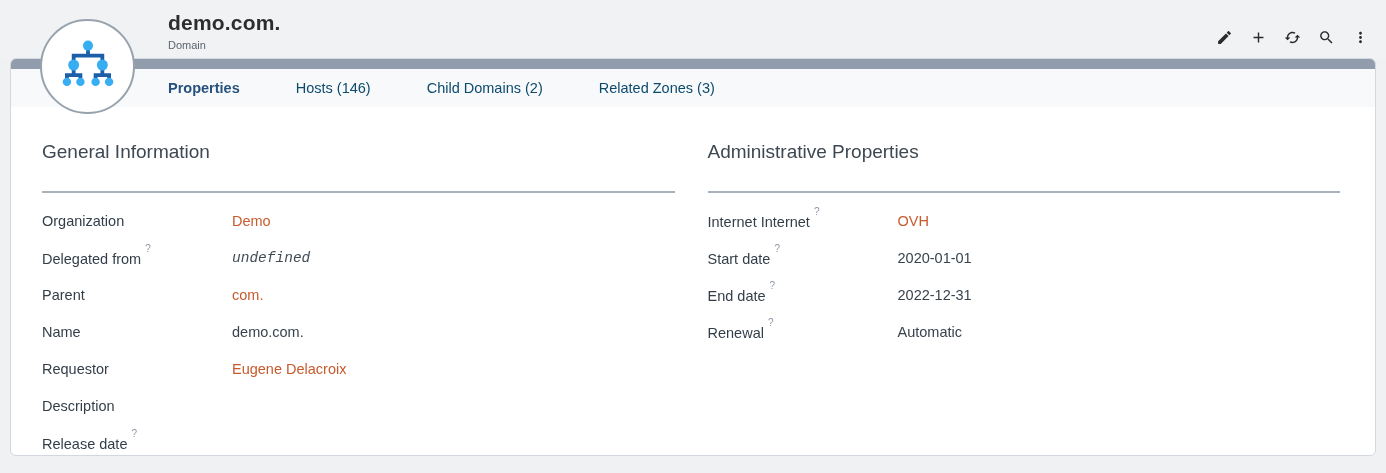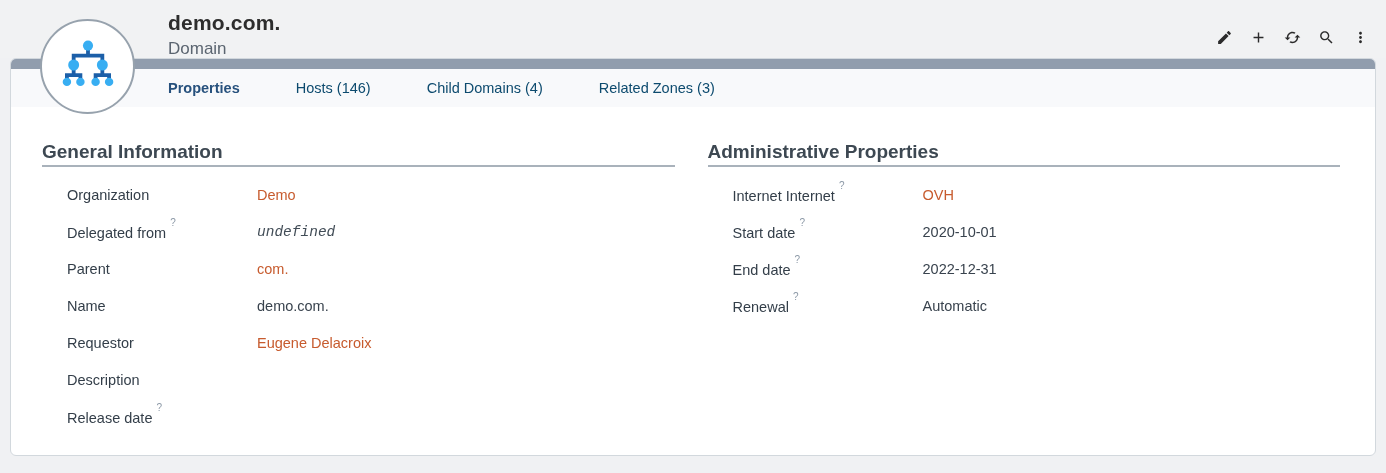--- a/index.html
+++ b/index.html
@@ -8,21 +8,21 @@
     font-family:"Liberation Sans", sans-serif;
     background:#f0f1f3;
     position:relative;
     color:#39434e;
   }
 
   
   .header { position:absolute; left:0; top:0; width:1386px; height:58px; background:#f1f2f3; }
   .title-block { position:absolute; left:168px; top:11px; }
   .page-title { font-size:21px; font-weight:700; color:#2d2d2d; letter-spacing:.2px; }
-  .page-subtitle { font-size:17px; color:#5b6570; margin-top:4px; }
+  .page-subtitle { font-size:11px; color:#5b6570; margin-top:4px; }
 
   .toolbar { position:absolute; right:14px; top:27px; display:flex; gap:10px; }
   .tool-btn {
     width:24px; height:24px; border:none; background:transparent; cursor:pointer;
     display:flex; align-items:center; justify-content:center; padding:0;
   }
   .tool-btn svg { width:17px; height:17px; fill:#2b2b2b; }
 
   
   .avatar {
@@ -44,26 +44,26 @@
     height:38px; background:#f8f9fb; display:flex; align-items:center;
     padding-left:157px; gap:56px;
   }
   .tab { font-size:14.5px; color:#0c4a6e; cursor:pointer; white-space:nowrap; }
   .tab.active { color:#27517d; font-weight:700; }
 
   
   .content { display:flex; gap:33px; padding:34px 35px 0 31px; }
   .col { flex:1; min-width:0; }
   .section-title {
-    font-size:19px; color:#3d4852; font-weight:700;
-    padding-bottom:2px; border-bottom:2px solid #a9b2bb;
+    font-size:19px; color:#3d4852; font-weight:400;
+    padding-bottom:28px; border-bottom:2px solid #a9b2bb;
   }
   .rows { margin-top:9px; }
   .prow { display:flex; align-items:center; height:37px; }
-  .plabel { width:190px; flex:0 0 190px; font-size:14.5px; color:#333e49;margin-left:25px; }
+  .plabel { width:190px; flex:0 0 190px; font-size:14.5px; color:#333e49; }
   .help {
     font-size:10px; color:#8b98a6; position:relative; top:-6px; margin-left:4px;
   }
   .pvalue { font-size:14.5px; color:#39434e; }
   a.link { color:#c75b2e; text-decoration:none; cursor:pointer;margin-top:36px; }
   .italic-value { font-style:italic; color:#414c56;font-family:Liberation Mono, monospace; }
 </style>
 </head>
 <body>
 
@@ -123,21 +123,21 @@
     </svg>
   </span>
 </div>
 
 <div class="card">
   <div class="card-topbar"></div>
 
   <div class="tabs">
     <span class="tab active">Properties</span>
     <span class="tab">Hosts (146)</span>
-    <span class="tab">Child Domains (4)</span>
+    <span class="tab">Child Domains (2)</span>
     <span class="tab">Related Zones (3)</span>
   </div>
 
   <div class="content">
 
     <div class="col">
       <div class="section-title">General Information</div>
       <div class="rows">
 
         <div class="prow">
@@ -182,21 +182,21 @@
       <div class="section-title">Administrative Properties</div>
       <div class="rows">
 
         <div class="prow">
           <div class="plabel"><span>Internet Internet</span><sup class="help">?</sup></div>
           <div class="pvalue"><a class="link">OVH</a></div>
         </div>
 
         <div class="prow">
           <div class="plabel"><span>Start date</span><sup class="help">?</sup></div>
-          <div class="pvalue">2020-10-01</div>
+          <div class="pvalue">2020-01-01</div>
         </div>
 
         <div class="prow">
           <div class="plabel"><span>End date</span><sup class="help">?</sup></div>
           <div class="pvalue">2022-12-31</div>
         </div>
 
         <div class="prow">
           <div class="plabel"><span>Renewal</span><sup class="help">?</sup></div>
           <div class="pvalue">Automatic</div>

